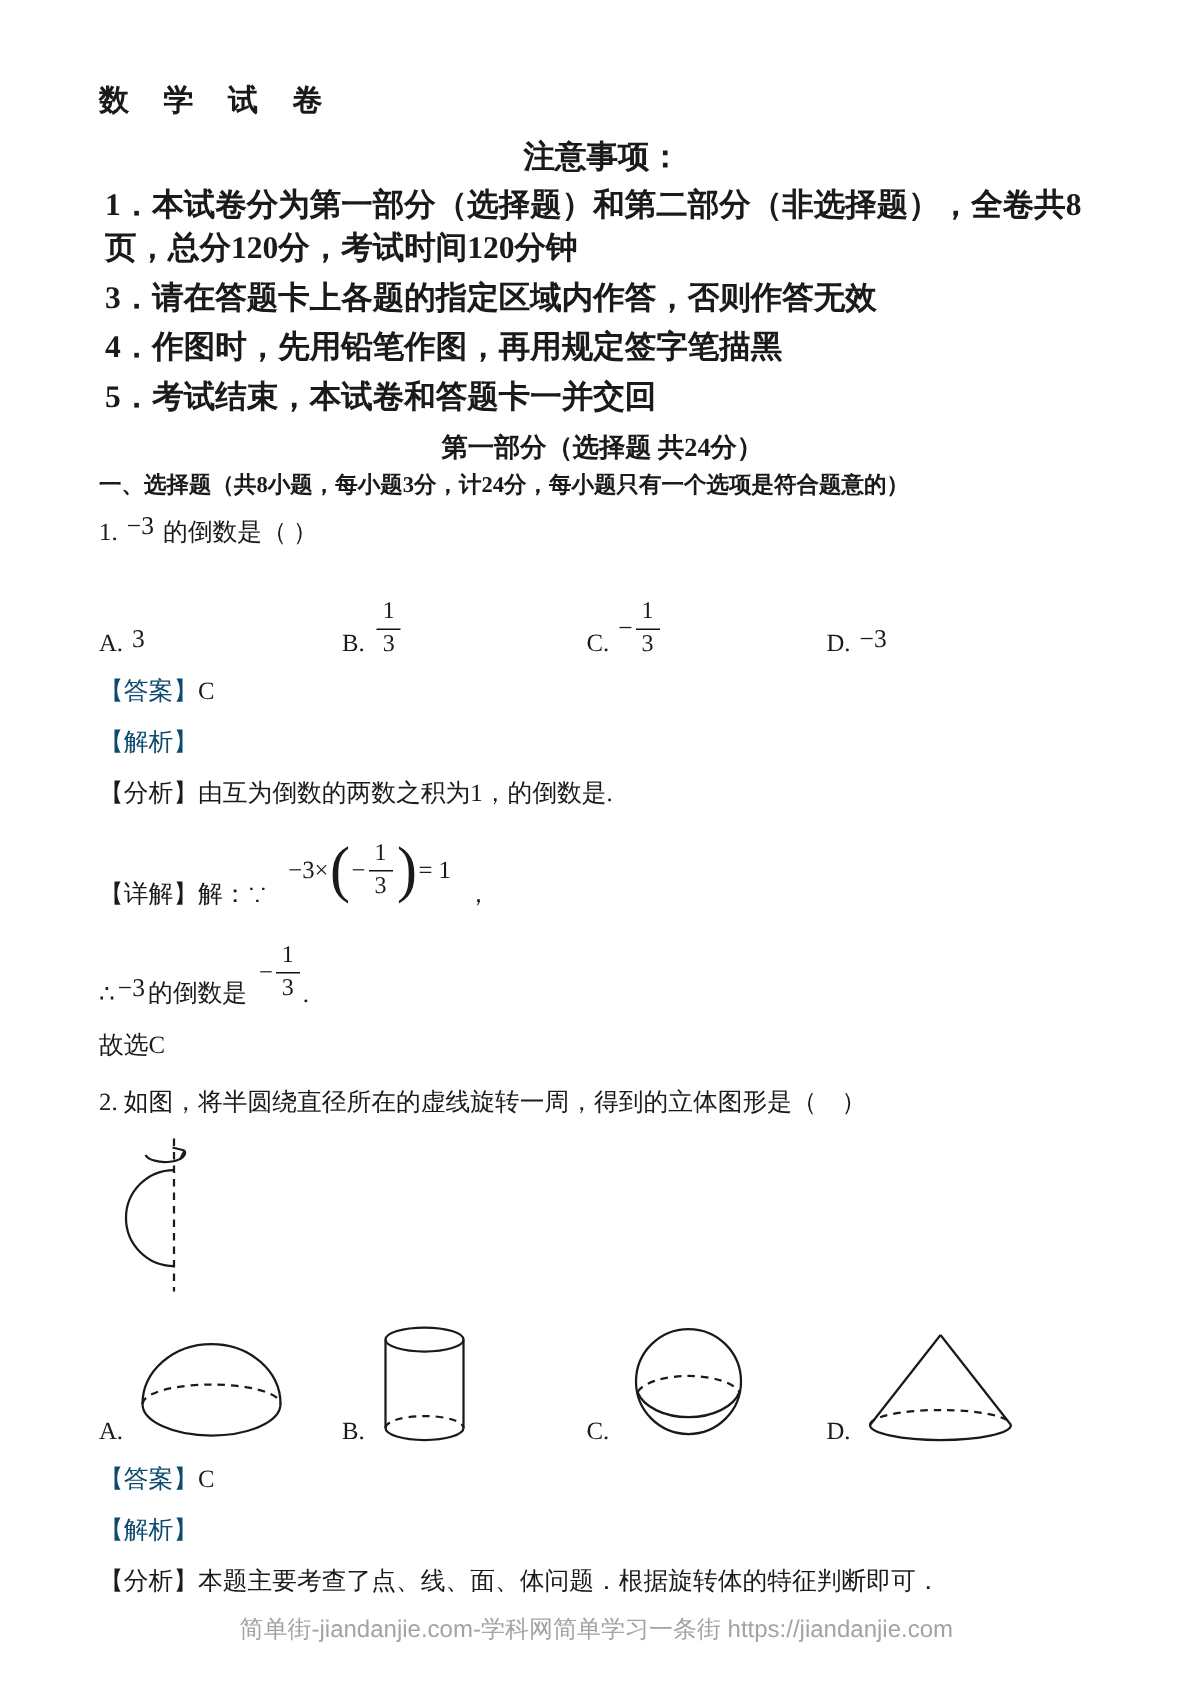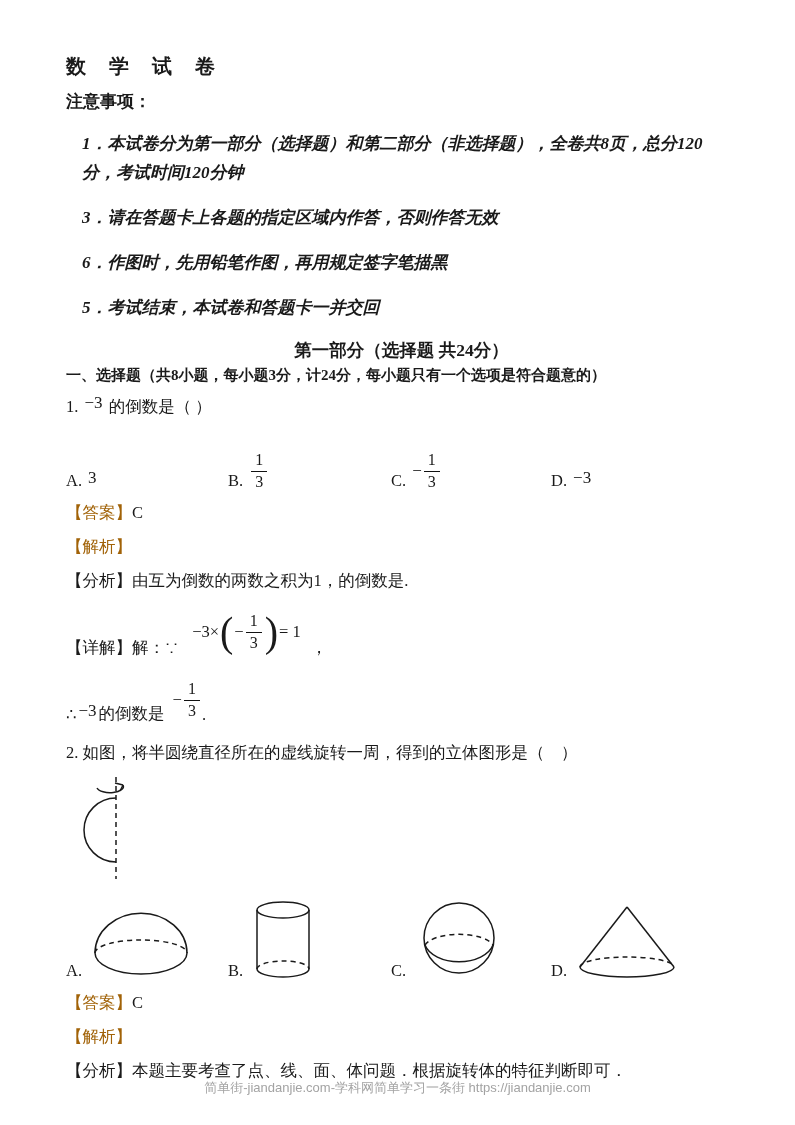--- a/index.html
+++ b/index.html
@@ -11,26 +11,26 @@
     overflow:hidden;
     position:relative;
   }
   .content{padding:44px 58px 0 66px;width:671px;}
   .doc-title{
     text-align:center;font-size:21px;font-weight:bold;margin:0;letter-spacing:1px;
   }
   .doc-subtitle{
     font-size:20px;font-weight:bold;margin:9px 0 10px 0;letter-spacing:9px;
   }
-  .notice-heading{font-size:17px;font-weight:bold;margin:2px 0 0 0;}
-  .notice-item{font-size:17px;font-weight:bold;margin:16px;line-height:29px;font-style:italic;}
+  .notice-heading{font-size:21px;font-weight:bold;margin:2px 0 0 0;text-align:center;}
+  .notice-item{font-size:21px;font-weight:bold;margin:4px;line-height:29px;}
   .part-title{text-align:center;font-size:17.5px;font-weight:bold;margin:7px 0 4px 0;}
   .group-title{font-size:15px;font-weight:bold;margin:2px 0 8px 0;}
   .line{font-size:16.5px;margin:10px 0;line-height:24px;}
-  .tag{color:#a16207;}
+  .tag{color:#0c4a6e;}
   .sup-math{position:relative;top:-4px;font-size:17px;margin:0 2px;}
 
   
   .frac{display:inline-block;text-align:center;vertical-align:middle;font-size:16px;line-height:1.15;margin:0 2px;}
   .frac .num{display:block;border-bottom:1.2px solid #111;padding:0 4px 1px 4px;}
   .frac .den{display:block;padding-top:1px;}
 
   
   .opt-row{display:flex;align-items:flex-end;height:58px;margin:14px 0 6px 0;font-size:16.5px;}
   .opt-cell{display:flex;align-items:flex-end;}
@@ -53,35 +53,35 @@
   
   .fig-wrap{margin:4px 0 2px 8px;}
   .shape-row{display:flex;align-items:flex-end;height:84px;margin:12px 0 4px 0;font-size:16.5px;}
   .shape-cell{display:flex;align-items:flex-end;gap:7px;}
   .shape-cell svg{display:block;}
   svg path,svg line,svg ellipse,svg circle{fill:none;stroke:#1a1a1a;stroke-width:1.5;}
   .dash{stroke-dasharray:5 4;}
 
   .footer{
     position:absolute;left:0;bottom:28px;width:100%;
-    text-align:center;font-size:13px;color:#a3a3a3;
+    text-align:center;font-size:16px;color:#a3a3a3;
     font-family:"Liberation Sans","DejaVu Sans",sans-serif;
   }
 </style>
 </head>
 <body>
 
 <div class="content">
 
   <p class="doc-subtitle">数 学 试 卷</p>
 
   <p class="notice-heading">注意事项：</p>
   <p class="notice-item">1．本试卷分为第一部分（选择题）和第二部分（非选择题），全卷共8页，总分120分，考试时间120分钟</p>
   <p class="notice-item">3．请在答题卡上各题的指定区域内作答，否则作答无效</p>
-  <p class="notice-item">6．作图时，先用铅笔作图，再用规定签字笔描黑</p>
+  <p class="notice-item">4．作图时，先用铅笔作图，再用规定签字笔描黑</p>
   <p class="notice-item">5．考试结束，本试卷和答题卡一并交回</p>
 
   <p class="part-title">第一部分（选择题  共24分）</p>
   <p class="group-title">一、选择题（共8小题，每小题3分，计24分，每小题只有一个选项是符合题意的）</p>
 
   <p class="line">
     <span>1.</span>
     <span class="sup-math">−3</span>
     <span>的倒数是（  ）</span>
   </p>
@@ -144,20 +144,21 @@
     <span class="btext sup-math">−3</span>
     <span class="btext">的倒数是</span>
     <span class="bsign" style="margin-left:8px;">−</span>
     <span class="frac">
       <span class="num">1</span>
       <span class="den">3</span>
     </span>
     <span class="btext">.</span>
   </div>
 
+  <p class="line">故选C</p>
 
   <p class="line" style="margin-top:14px;">2. 如图，将半圆绕直径所在的虚线旋转一周，得到的立体图形是（　）</p>
 
   <div class="fig-wrap">
     <svg width="118" height="106" viewBox="0 0 118 106">
       <line class="dash" x1="42" y1="2" x2="42" y2="104"></line>
       <path d="M 42 23 A 32 32 0 0 0 42 87"></path>
       <path d="M 23 13 A 13 6 0 1 0 49 10"></path>
       <path d="M 49 10 l -8 -2 m 8 2 l -3 6" style="stroke-width:1.4"></path>
     </svg>

